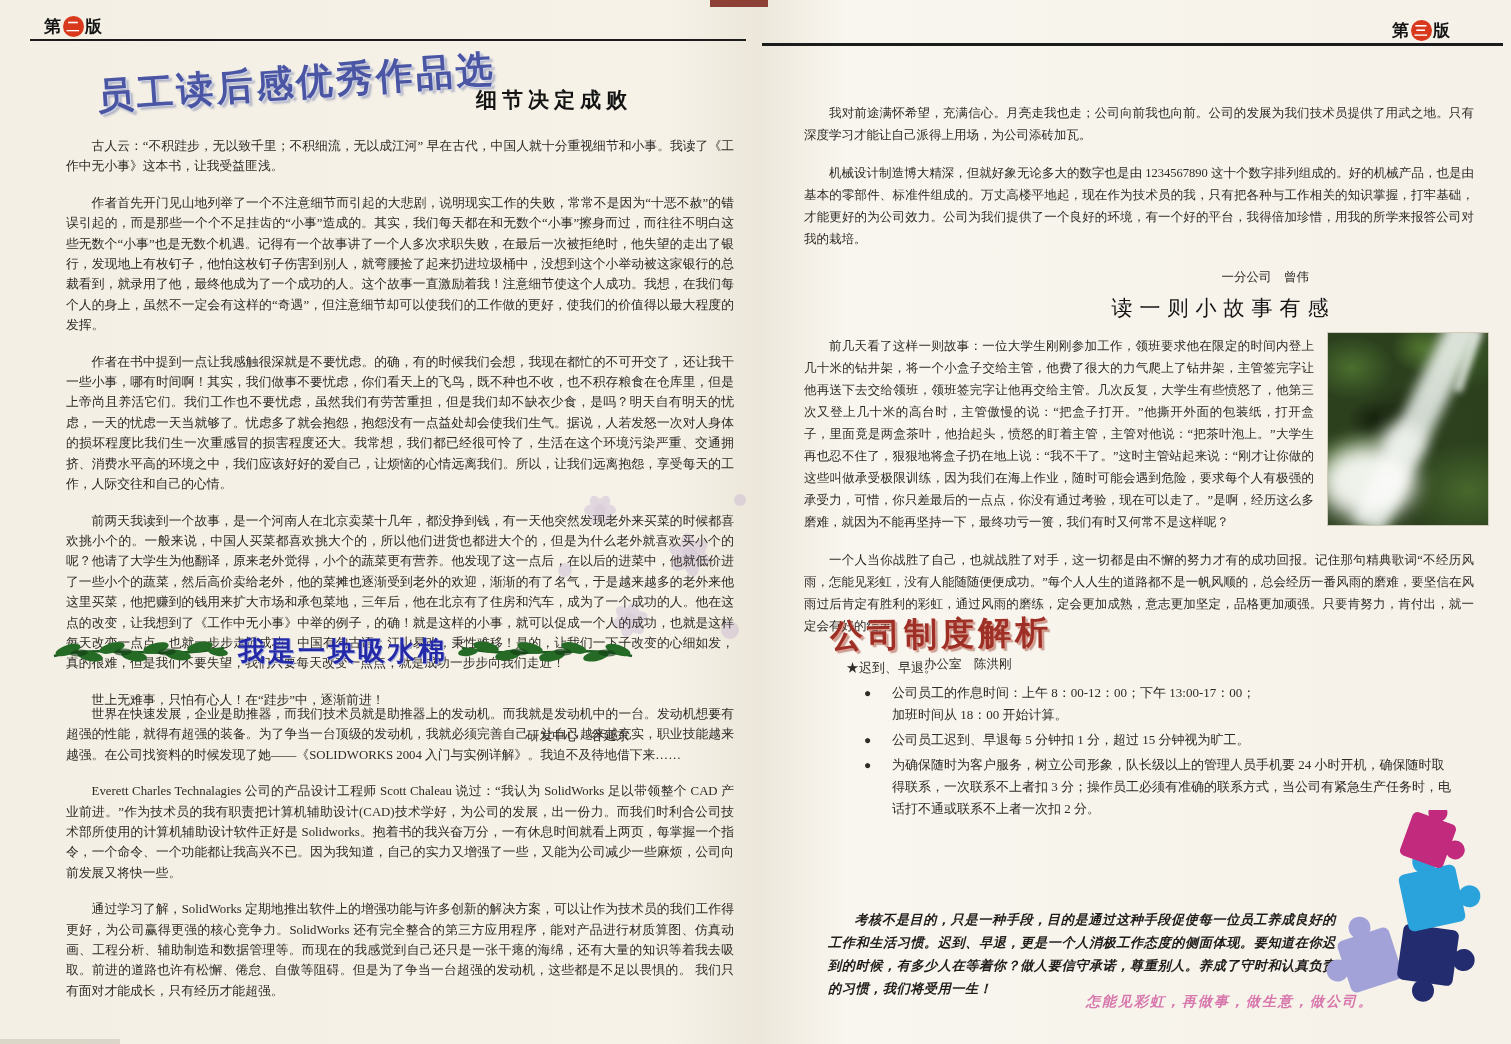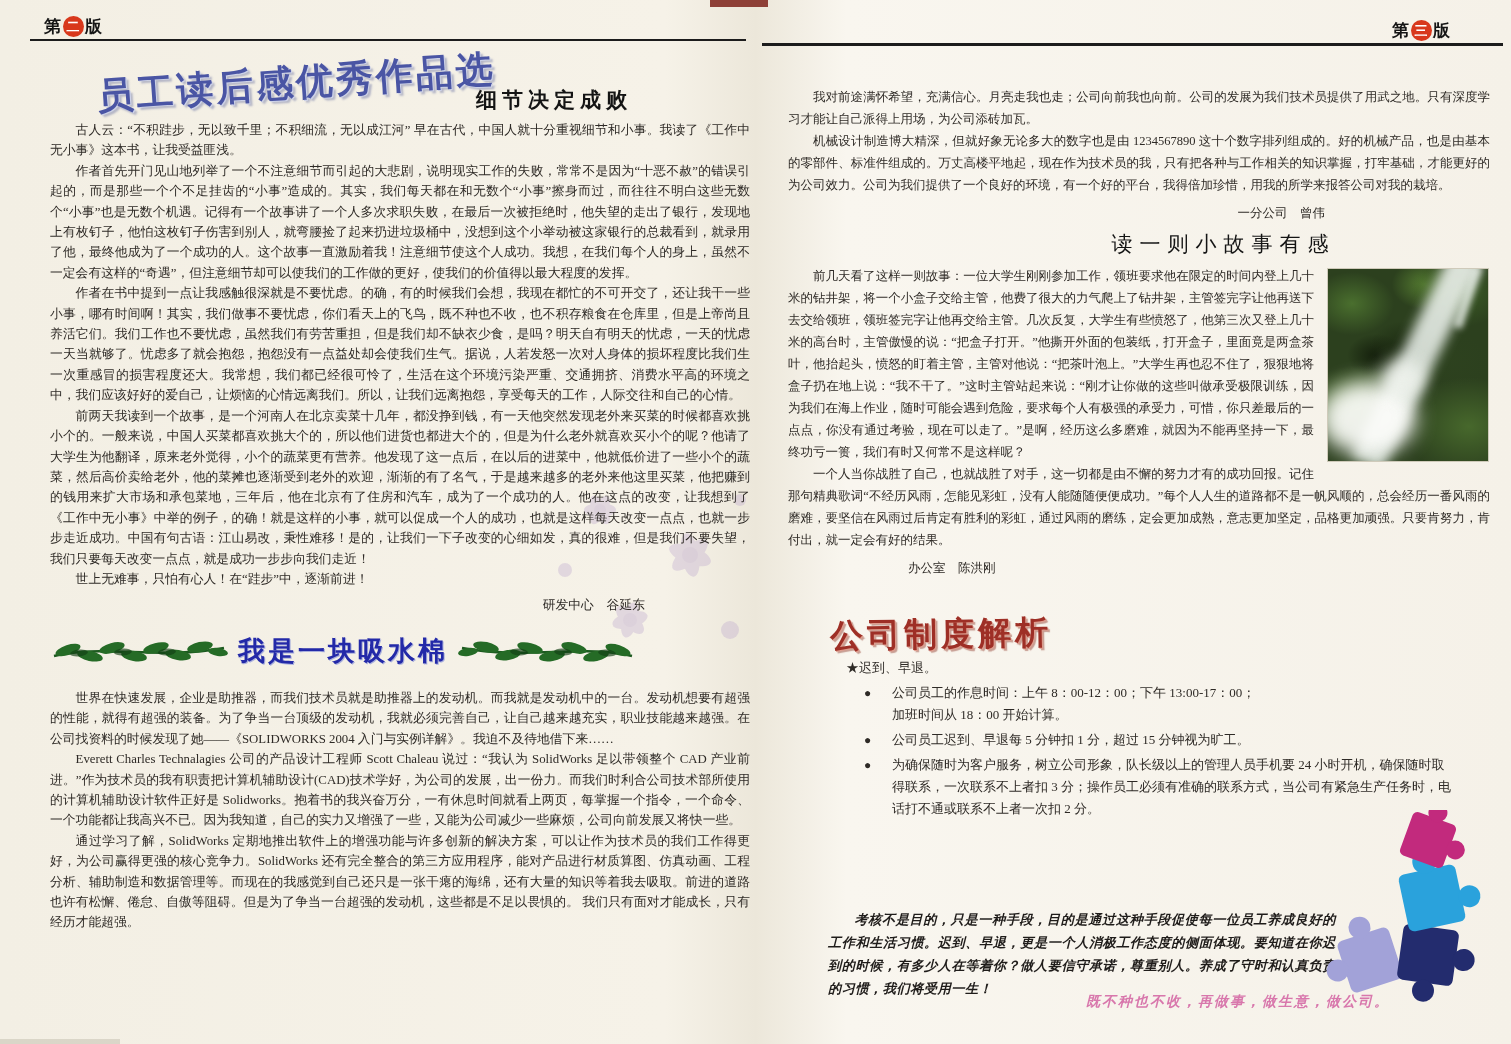--- a/index.html
+++ b/index.html
@@ -25,21 +25,21 @@
 
   
   .sel-title{position:absolute;left:96px;top:58px;transform:rotate(-4deg);
     font-family:"Liberation Sans",sans-serif;font-weight:900;font-size:37px;color:#4a55a4;
     letter-spacing:3px;text-shadow:1px 1px 0 #cdd2e8,3px 3px 2px rgba(64,74,140,.35);}
   .detail-title{position:absolute;left:476px;top:86px;font-weight:bold;font-size:21px;
     letter-spacing:5px;color:#141414;}
 
   
   .col{position:absolute;color:#2e2a26;text-align:justify;}
-  .col p{margin:0;text-indent:2em;}
+  .col p{margin:16px;text-indent:2em;}
   #left-col{left:50px;top:120px;width:700px;font-size:12.8px;line-height:20.4px;}
   #sponge-col{left:50px;top:688px;width:700px;font-size:12.8px;line-height:20.4px;}
   .sig{text-indent:0 !important;margin-top:6px !important;margin-bottom:4px !important;}
   .sig.r1{text-align:right;padding-right:105px;}
   .sig.r2{text-align:right;padding-right:165px;}
   .sig.c1{text-align:left;padding-left:120px;}
 
   
   #sponge-header{position:absolute;left:50px;top:633px;width:656px;display:flex;align-items:center;gap:10px;}
   .sponge-title{font-family:"Liberation Sans",sans-serif;font-weight:900;font-size:27px;color:#2329a8;
@@ -234,21 +234,21 @@
           <span class="blt">●</span>
           <span class="t">为确保随时为客户服务，树立公司形象，队长级以上的管理人员手机要 24 小时开机，确保随时取得联系，一次联系不上者扣 3 分；操作员工必须有准确的联系方式，当公司有紧急生产任务时，电话打不通或联系不上者一次扣 2 分。</span>
         </li>
     </ul>
   </div>
 
   <div id="policy-note">
     <p>考核不是目的，只是一种手段，目的是通过这种手段促使每一位员工养成良好的工作和生活习惯。迟到、早退，更是一个人消极工作态度的侧面体现。要知道在你迟到的时候，有多少人在等着你？做人要信守承诺，尊重别人。养成了守时和认真负责的习惯，我们将受用一生！</p>
   </div>
 
-  <div id="slogan">既不种也不收，再做事，做生意，做公司。</div>
+  <div id="slogan">怎能见彩虹，再做事，做生意，做公司。</div>
 
   <svg id="puzzle" width="190" height="200" viewBox="0 0 190 200">
     <g transform="translate(54,150) rotate(-18)" fill="#a2a2d8">
       <rect x="-27" y="-27" width="54" height="54" rx="6"></rect>
       <circle cx="0" cy="-34" r="11"></circle>
         <circle cx="-34" cy="0" r="11"></circle>
     </g>
     <g transform="translate(112,145) rotate(8)" fill="#232c6e">
       <rect x="-28" y="-28" width="56" height="56" rx="6"></rect>
       <circle cx="0" cy="36" r="11"></circle>

